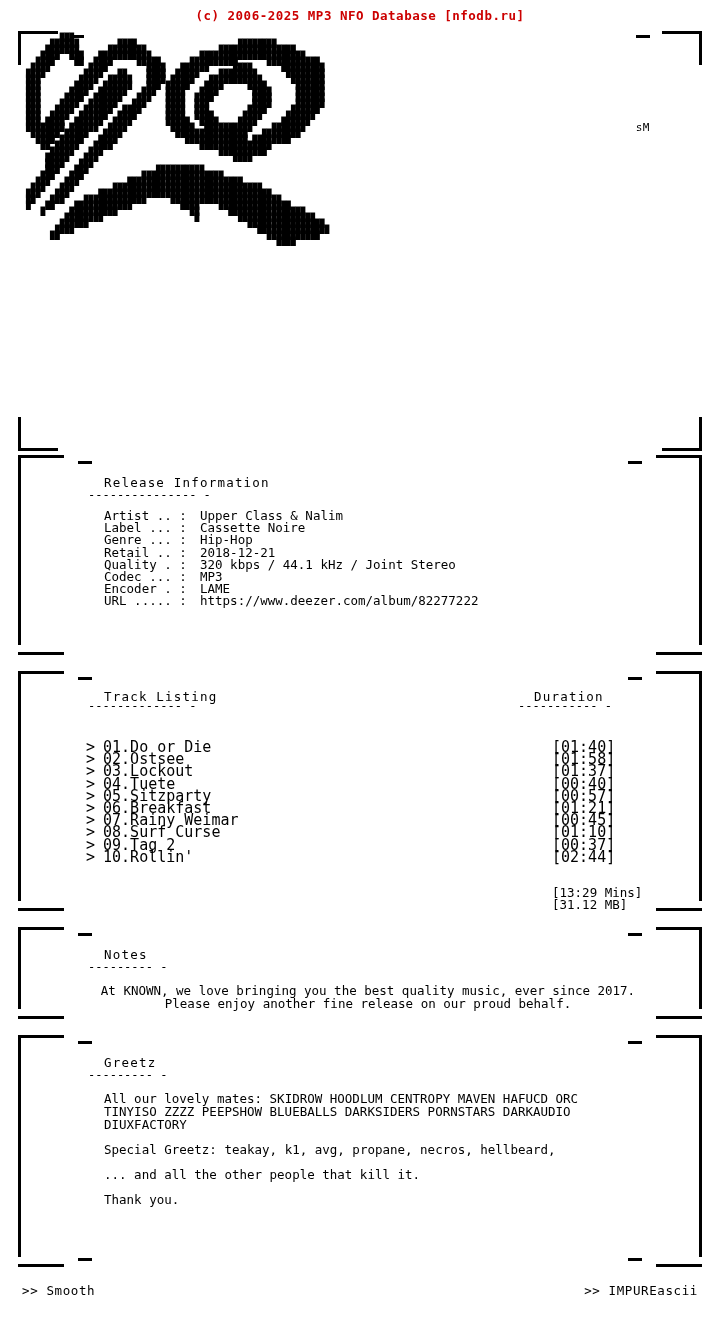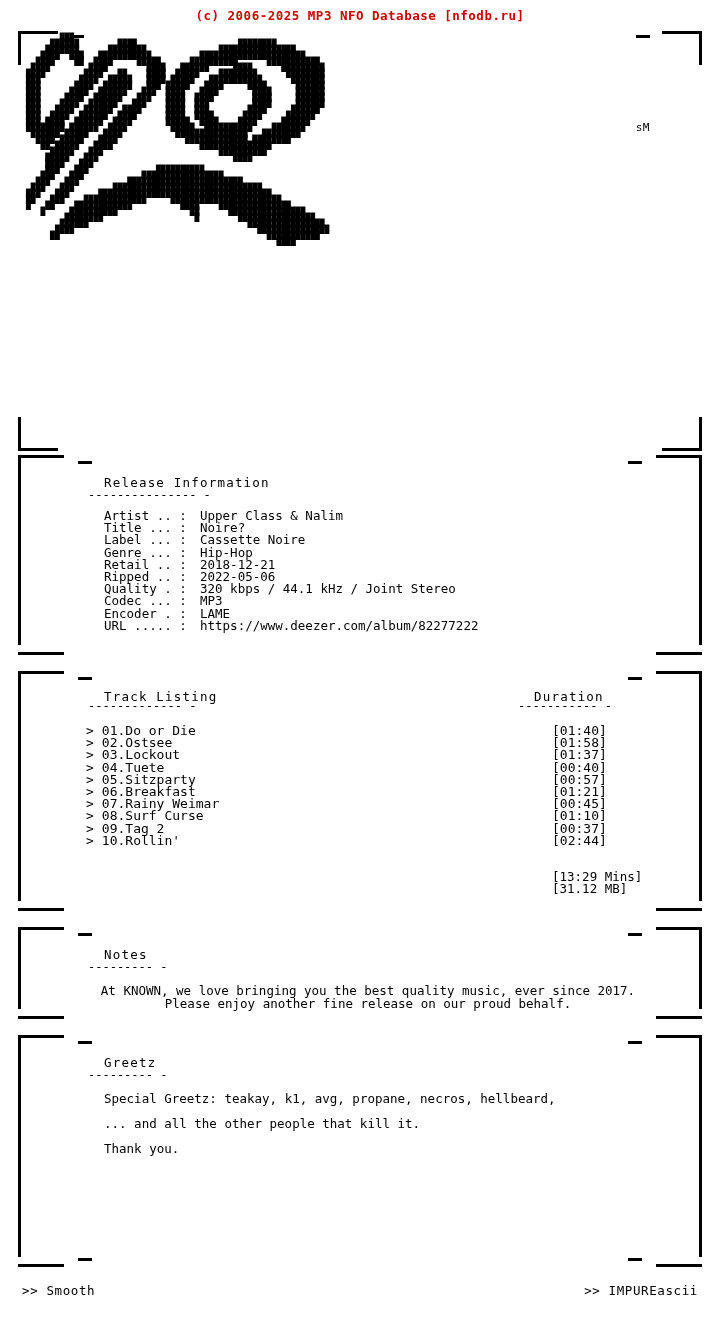--- a/index.html
+++ b/index.html
@@ -115,23 +115,23 @@
     line-height: 10px;
   }
   .tl-head .ul-right {
     position: absolute;
     left: 466px;
     top: 16px;
     font-size: 12px;
     line-height: 10px;
   }
   .tracks {
-    margin-top: 14px;
+    margin-top: 30px;
     margin-left: 34px;
-    font-size: 13px;
+    font-size: 15px;
     line-height: 12.2px;
     position: relative;
   }
   .track {
     position: relative;
     white-space: pre;
     height: 12.2px;
   }
   .track .tk-name { display: inline-block; }
   .track .tk-dur {
@@ -248,25 +248,23 @@
     <div class="frame-line" style="left:60px; top:6px; width:14px; height:3px;"></div>
     <div class="frame-line" style="right:60px; top:6px; width:14px; height:3px;"></div>
     <div class="frame-line" style="left:0;  bottom:0; width:46px; height:3px;"></div>
     <div class="frame-line" style="right:0; bottom:0; width:46px; height:3px;"></div>
 
     <div class="panel-title">Release Information</div>
     <div class="panel-underline">--------------- -</div>
 
     <div class="rows">
       <div class="row"><span class="label" style="width:96px;display:inline-block">Artist .. :</span><span>Upper Class &amp; Nalim</span></div>
-      <div class="row"><span class="label" style="width:96px;display:inline-block">Title ... :</span><span>Noire?</span></div>
       <div class="row"><span class="label" style="width:96px;display:inline-block">Label ... :</span><span>Cassette Noire</span></div>
       <div class="row"><span class="label" style="width:96px;display:inline-block">Genre ... :</span><span>Hip-Hop</span></div>
       <div class="row"><span class="label" style="width:96px;display:inline-block">Retail .. :</span><span>2018-12-21</span></div>
-      <div class="row"><span class="label" style="width:96px;display:inline-block">Ripped .. :</span><span>2022-05-06</span></div>
       <div class="row"><span class="label" style="width:96px;display:inline-block">Quality . :</span><span>320 kbps / 44.1 kHz / Joint Stereo</span></div>
       <div class="row"><span class="label" style="width:96px;display:inline-block">Codec ... :</span><span>MP3</span></div>
       <div class="row"><span class="label" style="width:96px;display:inline-block">Encoder . :</span><span>LAME</span></div>
       <div class="row"><span class="label" style="width:96px;display:inline-block">URL ..... :</span><span>https://www.deezer.com/album/82277222</span></div>
     </div>
   </div>
 
   <div class="panel" style="height:240px;">
     <div class="frame-line" style="left:0;  top:0;   width:3px;  height:230px;"></div>
     <div class="frame-line" style="right:0; top:0;   width:3px;  height:230px;"></div>
@@ -330,20 +328,21 @@
     <div class="frame-line" style="right:60px; top:6px; width:14px; height:3px;"></div>
     <div class="frame-line" style="left:0;  bottom:0; width:46px; height:3px;"></div>
     <div class="frame-line" style="right:0; bottom:0; width:46px; height:3px;"></div>
     <div class="frame-line" style="left:60px; bottom:6px; width:14px; height:3px;"></div>
     <div class="frame-line" style="right:60px; bottom:6px; width:14px; height:3px;"></div>
 
     <div class="panel-title">Greetz</div>
     <div class="panel-underline">--------- -</div>
 
     <div class="greetz-body">
+      <p><span>All our lovely mates: </span><span>SKIDROW HOODLUM CENTROPY MAVEN HAFUCD ORC</span><br><span>TINYISO ZZZZ PEEPSHOW BLUEBALLS DARKSIDERS PORNSTARS DARKAUDIO</span><br><span>DIUXFACTORY</span></p>
       <p><span>Special Greetz: </span><span>teakay, k1, avg, propane, necros, hellbeard,</span><br></p>
       <p>... and all the other people that kill it.</p>
       <p>Thank you.</p>
     </div>
   </div>
 
   <div class="footer">
     <div class="fl">&gt;&gt; Smooth</div>
     <div class="fr">&gt;&gt; IMPUREascii</div>
   </div>

